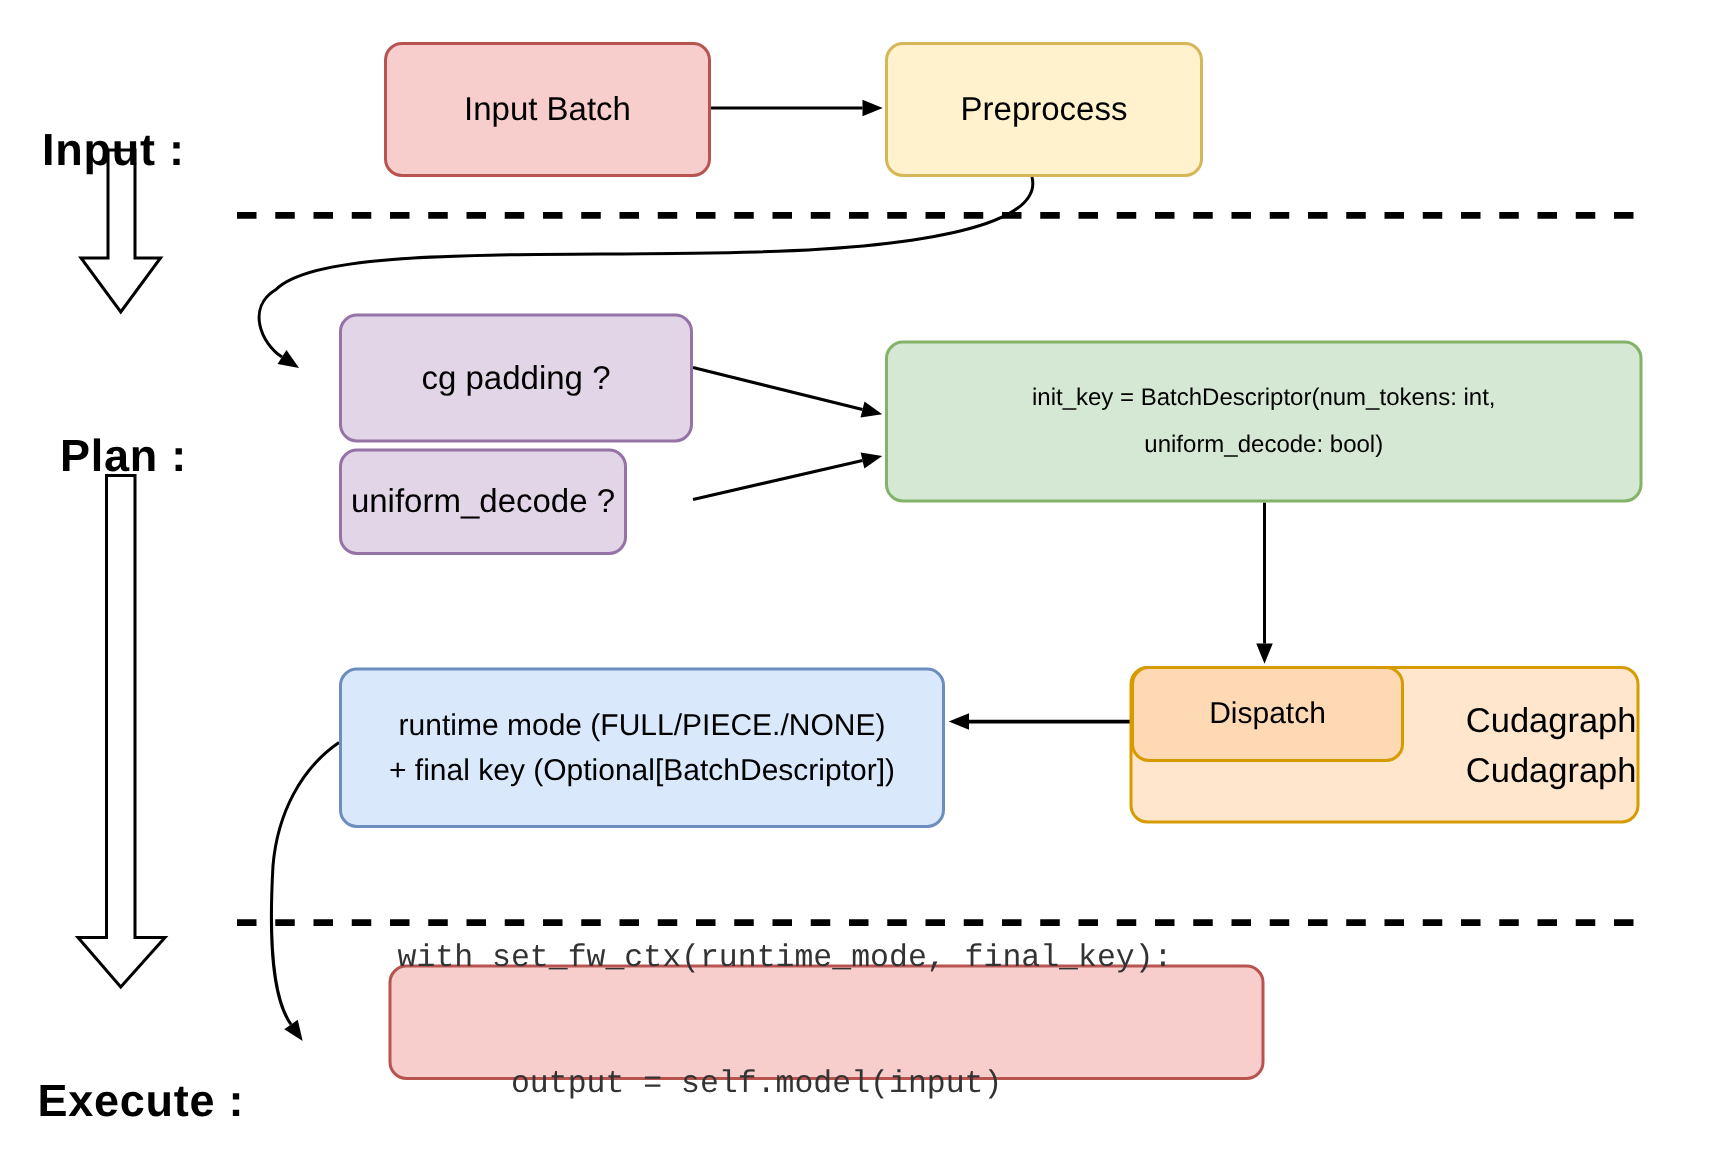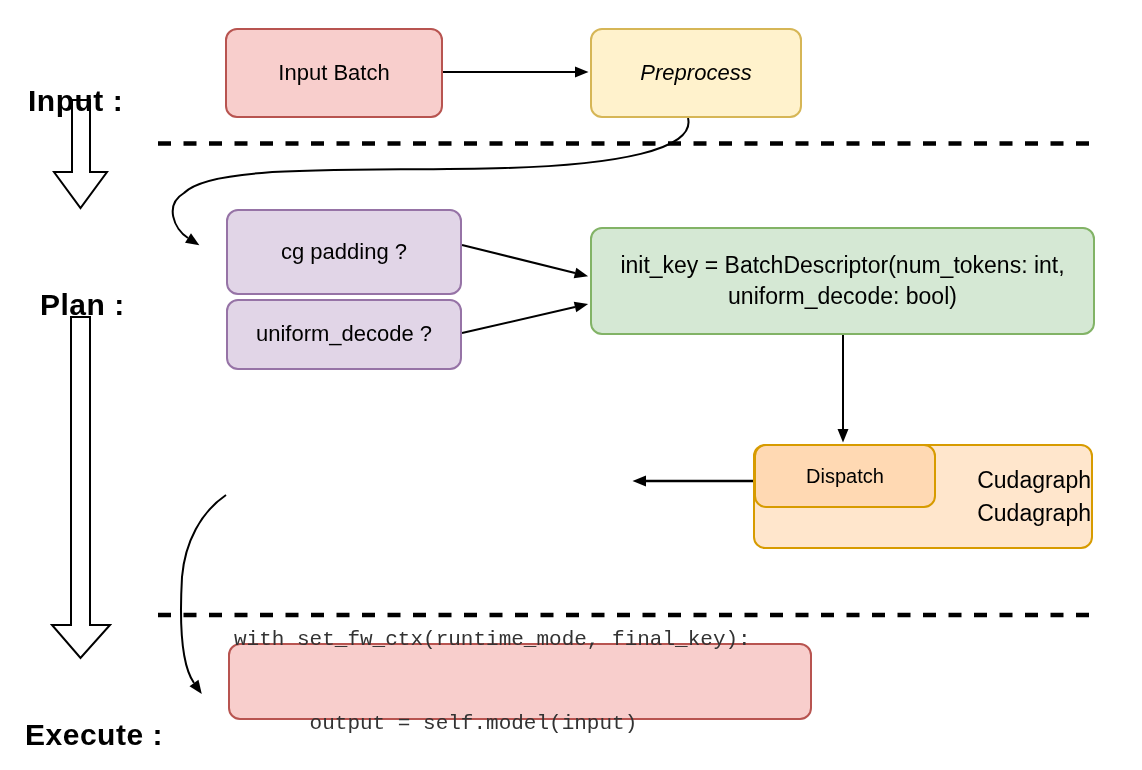--- a/index.html
+++ b/index.html
@@ -5,33 +5,33 @@
   html,body{margin:0;padding:0;background:#ffffff;}
   body{width:1142px;height:770px;position:relative;overflow:hidden;
        font-family:"Liberation Sans",sans-serif;color:#000;}
   .canvas{position:absolute;left:0;top:0;width:1142px;height:770px;}
   svg.connectors{position:absolute;left:0;top:0;z-index:1;}
   .box{position:absolute;z-index:2;box-sizing:border-box;border-radius:12px;
        border:2px solid;display:flex;align-items:center;justify-content:center;
        text-align:center;line-height:1.3;}
   .stage-label{position:absolute;z-index:2;font-weight:bold;font-size:30px;
        letter-spacing:0.5px;white-space:nowrap;margin-top:48px;}
-  .red{background:#F8CECC;border-color:#B85450;}
+  .red{background:#F8CECC;border-color:#B85450;margin-left:31px;}
   .yellow{background:#FFF2CC;border-color:#D6B656;}
   .purple{background:#E1D5E7;border-color:#9673A6;}
   .green{background:#D5E8D4;border-color:#82B366;}
   .blue{background:#DAE8FC;border-color:#6C8EBF;}
   .orange-light{background:#FFE6CC;border-color:#D79B00;}
   .orange-dark{background:#FFD9B3;border-color:#D79B00;}
 
   #box-input-batch{left:225px;top:28px;width:218px;height:90px;font-size:22px;}
-  #box-preprocess{left:590px;top:28px;width:212px;height:90px;font-size:22px;font-style:italic;}
+  #box-preprocess{left:590px;top:28px;width:212px;height:90px;font-size:22px;}
   #box-cg-padding{left:226px;top:209px;width:236px;height:86px;font-size:22px;}
-  #box-uniform-decode{left:226px;top:299px;width:236px;height:71px;font-size:22px;}
-  #box-init-key{left:590px;top:227px;width:505px;height:108px;font-size:23px;line-height:31px;}
+  #box-uniform-decode{left:226px;top:299px;width:192px;height:71px;font-size:22px;}
+  #box-init-key{left:590px;top:227px;width:505px;height:108px;font-size:16px;line-height:31px;}
   #box-runtime-mode{left:226px;top:445px;width:404px;height:107px;font-size:20px;line-height:30px;}
   #box-cudagraph{left:753px;top:444px;width:340px;height:105px;z-index:2;
        justify-content:flex-end;font-size:23px;line-height:33px;}
   #box-dispatch{left:754px;top:444px;width:182px;height:64px;z-index:3;font-size:20px;}
   #box-execute-code{left:228px;top:643px;width:584px;height:77px;
        justify-content:flex-start;padding-left:4px;}
   .code{font-family:"Liberation Mono",monospace;font-size:21px;line-height:28px;
        color:#333;white-space:pre;text-align:left;}
   #label-input{left:28px;top:36px;}
   #label-plan{left:40px;top:240px;}
@@ -85,20 +85,26 @@
     <span>uniform_decode ?</span>
   </div>
 
   <div class="box green two-line" id="box-init-key">
     <div>
       <span>init_key = BatchDescriptor(num_tokens: int,</span>
       <span>uniform_decode: bool)</span>
     </div>
   </div>
 
+  <div class="box blue two-line" id="box-runtime-mode">
+    <div>
+      <span>runtime mode (FULL/PIECE./NONE)</span>
+      <span>+ final key (Optional[BatchDescriptor])</span>
+    </div>
+  </div>
 
   <div class="box orange-light two-line" id="box-cudagraph">
     <div>
       <span>Cudagraph</span>
       <span>Cudagraph</span>
     </div>
   </div>
 
   <div class="box orange-dark" id="box-dispatch">
     <span>Dispatch</span>

